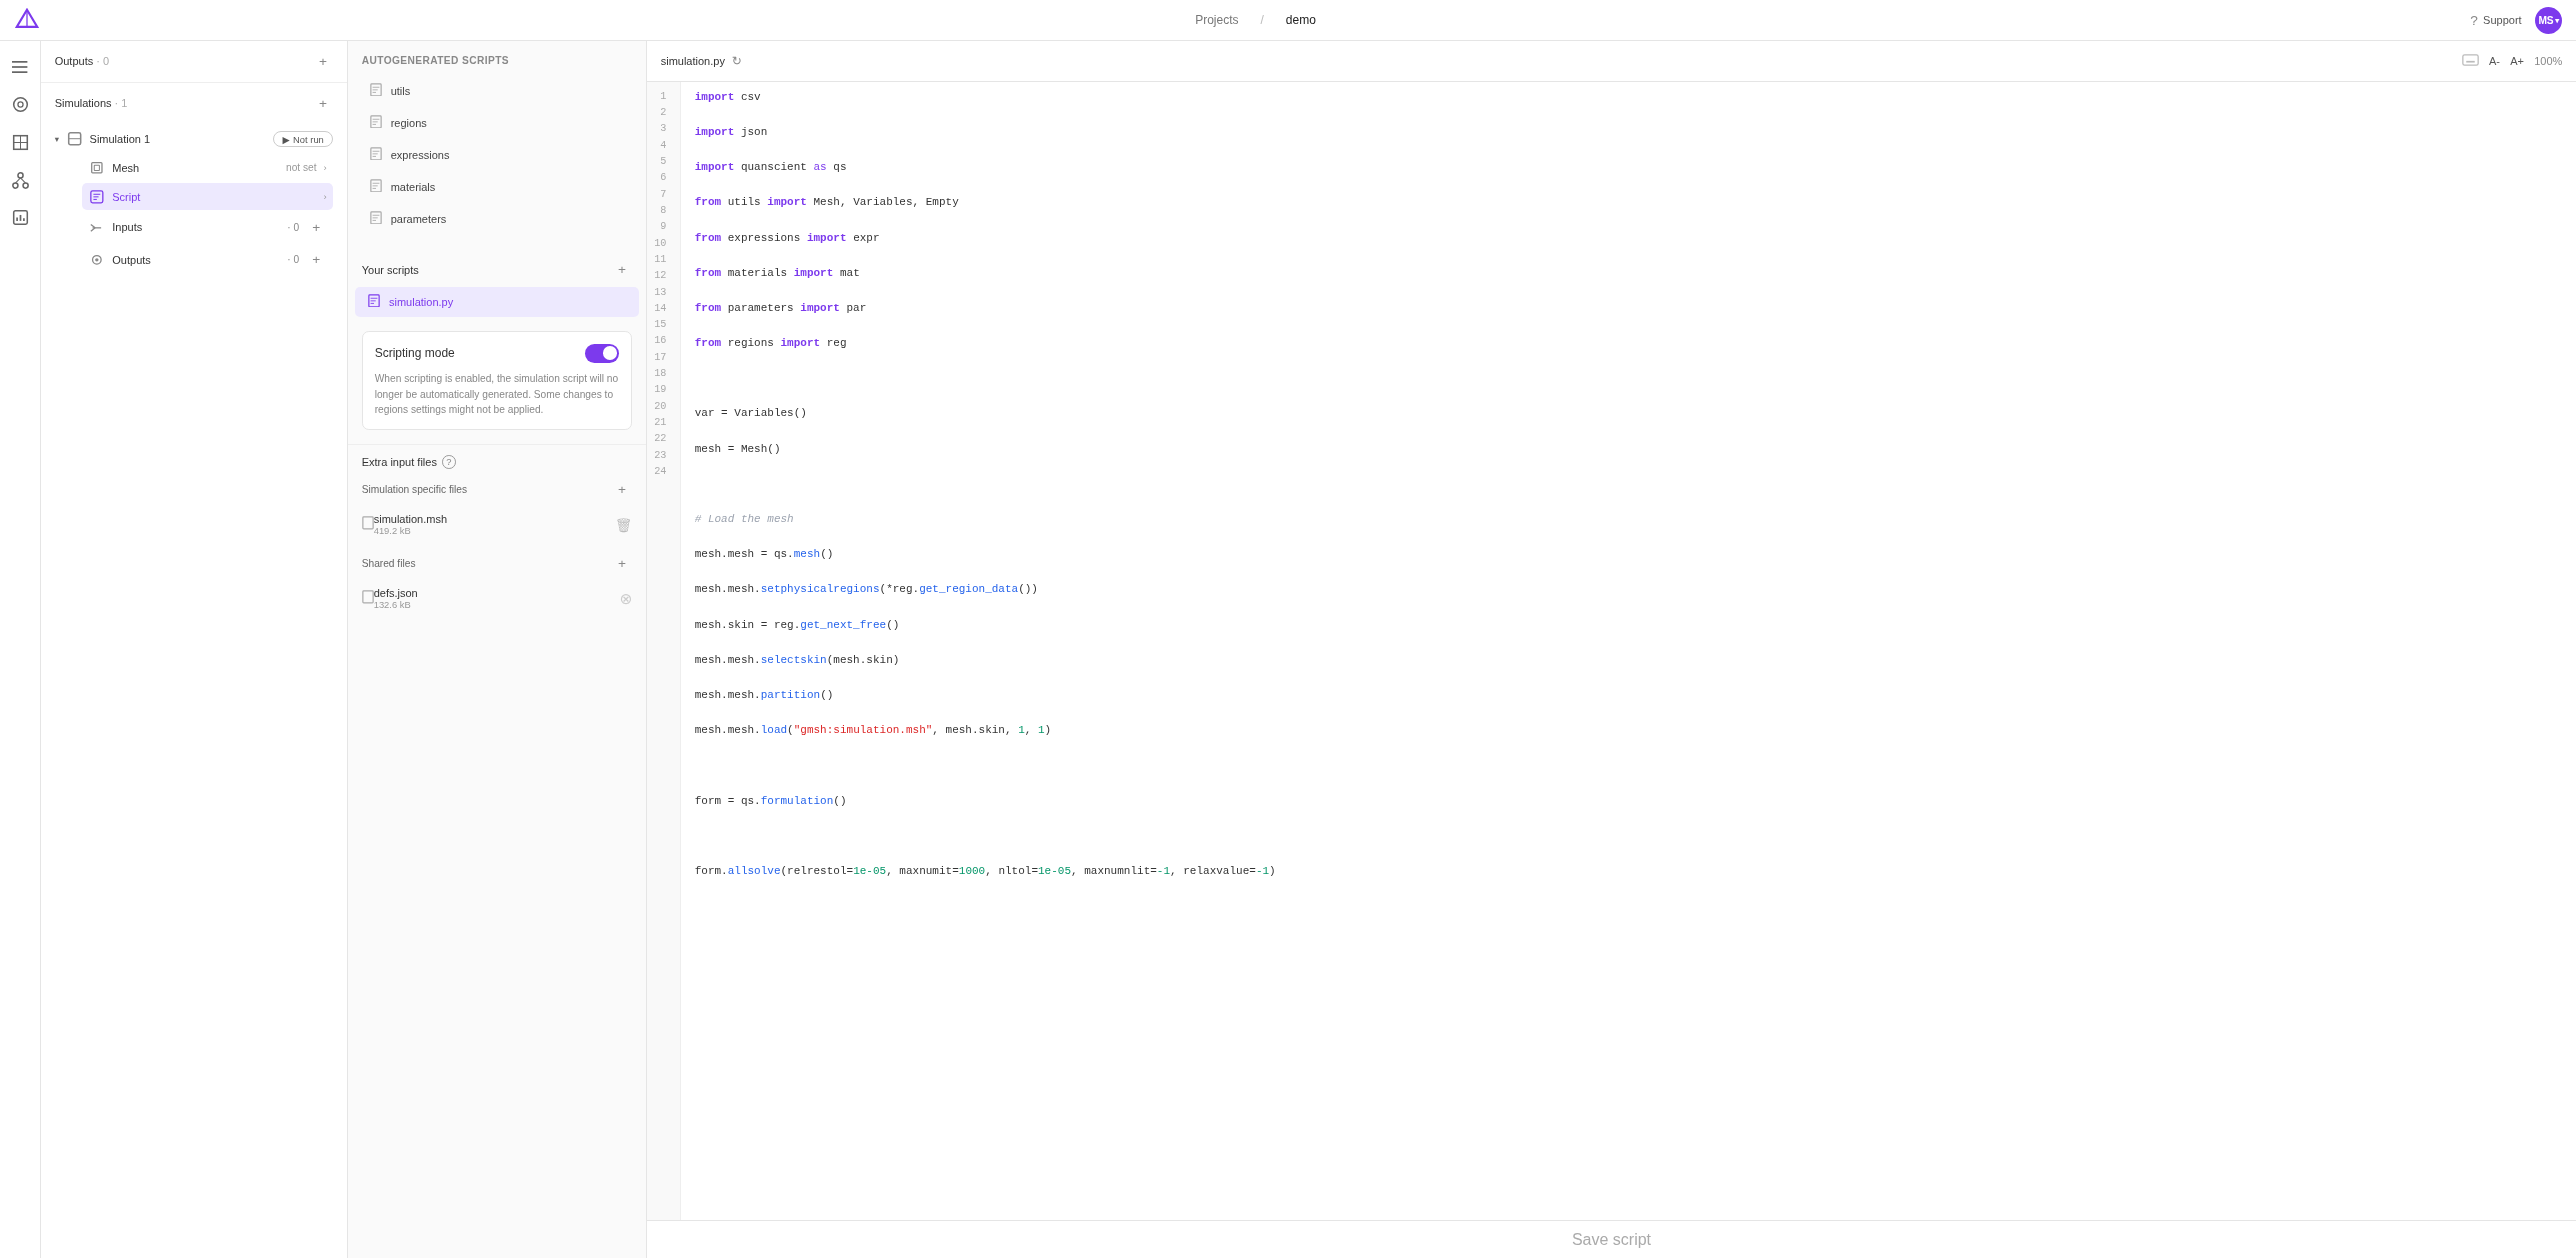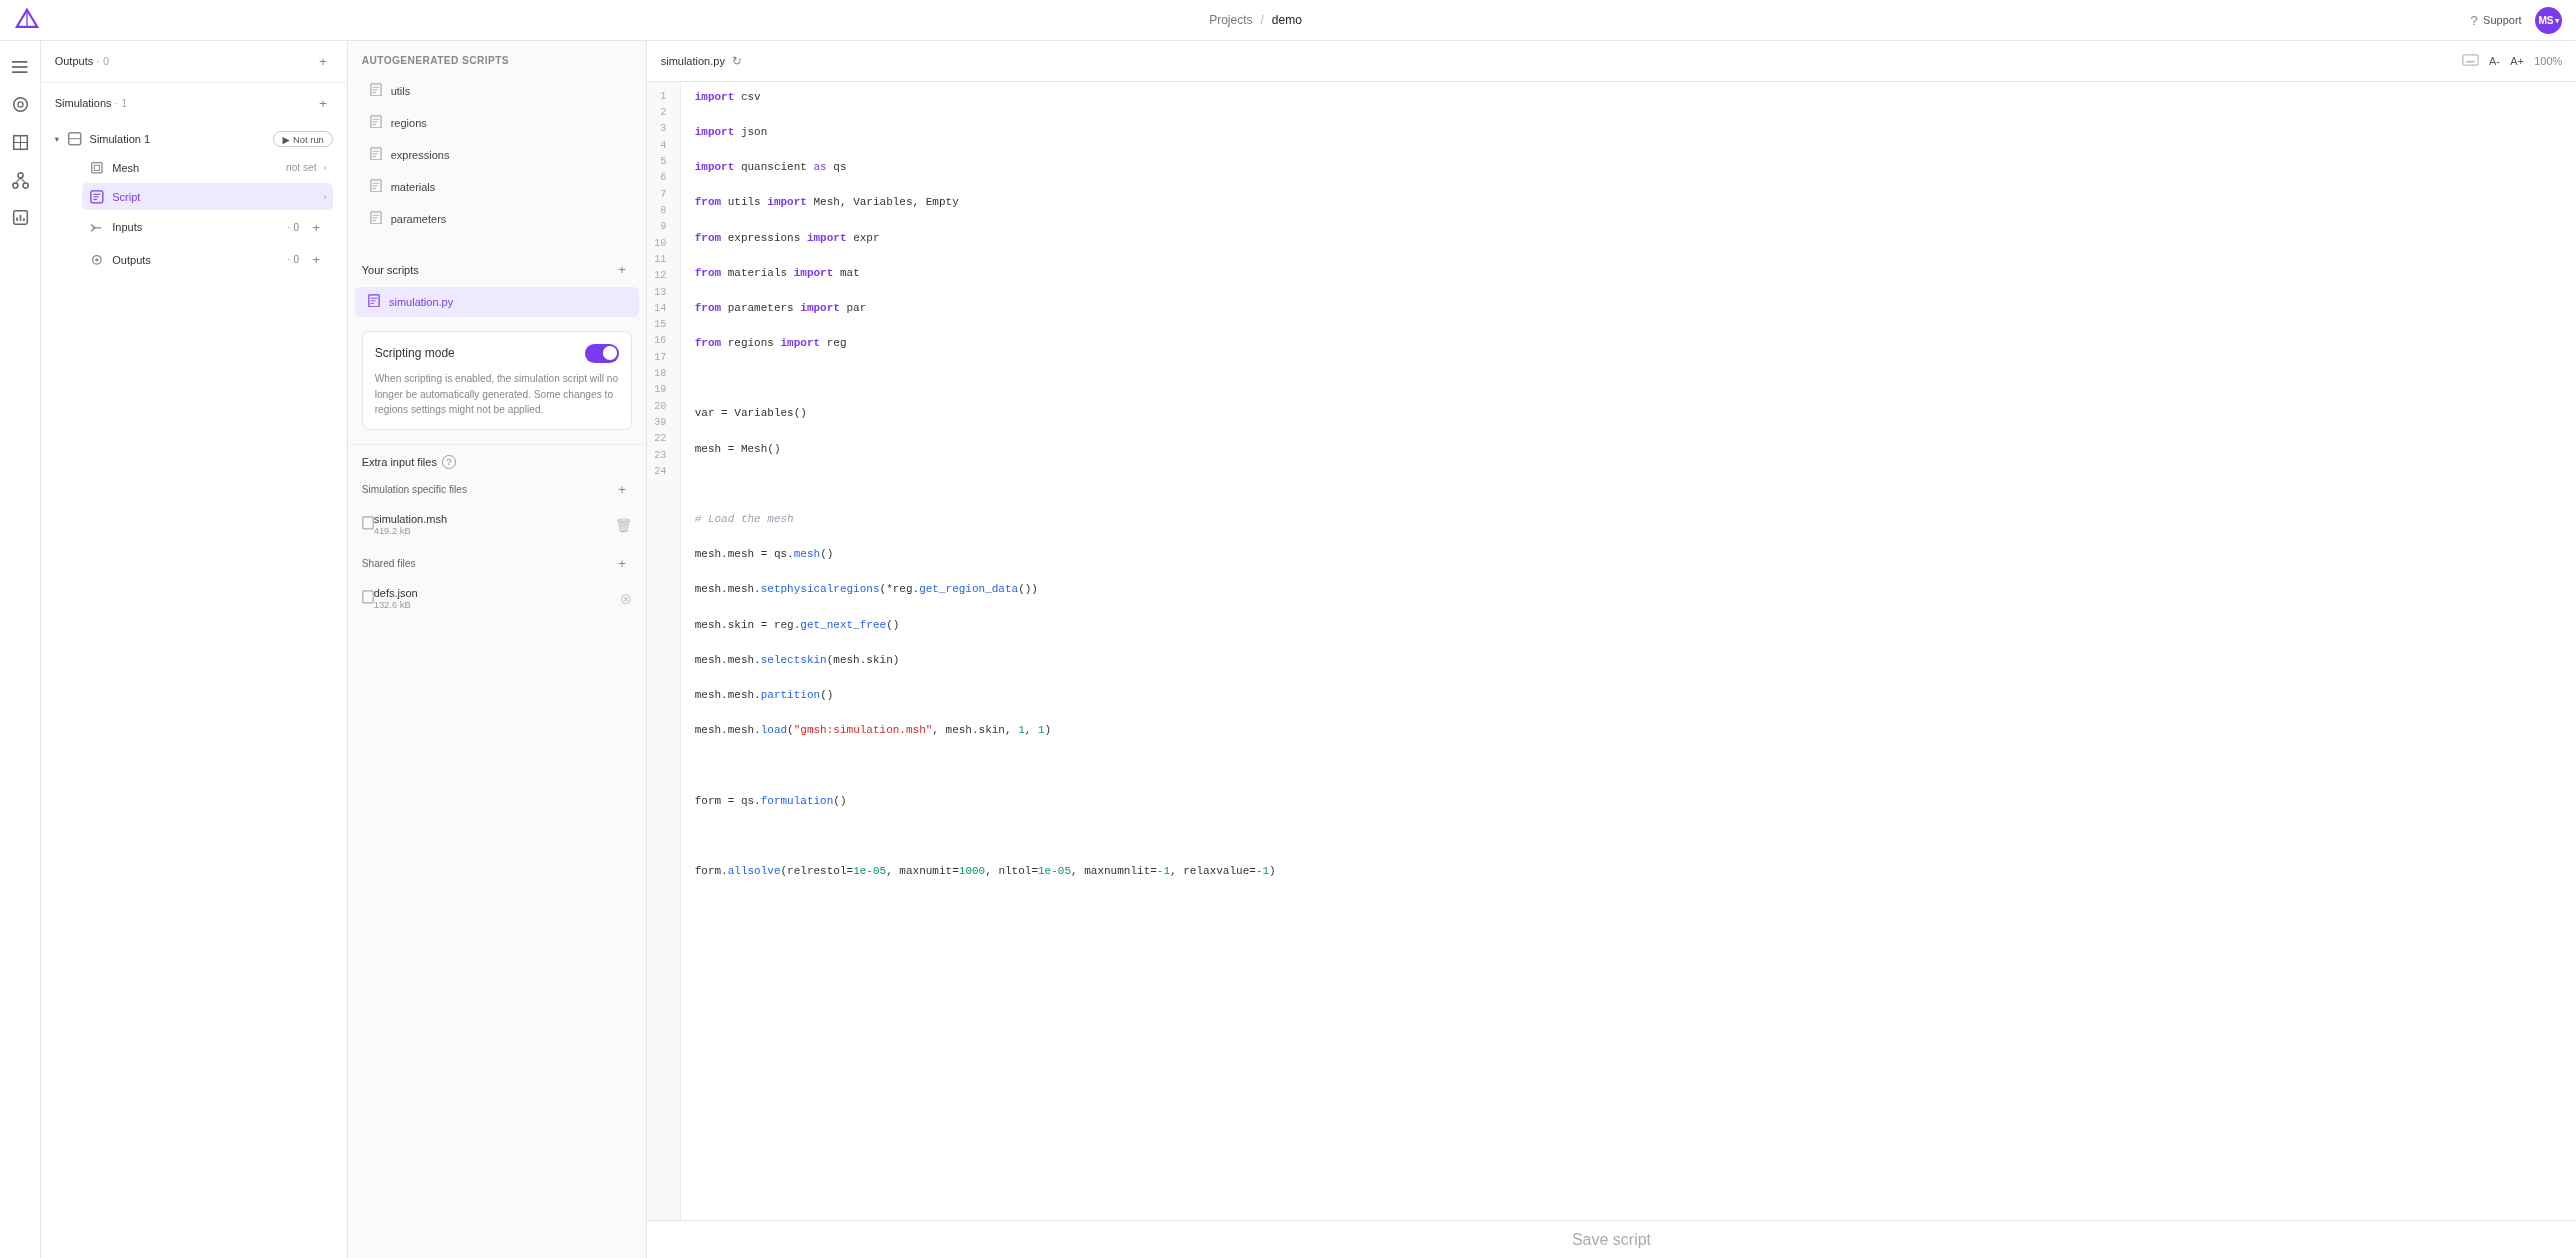--- a/index.html
+++ b/index.html
@@ -21,21 +21,21 @@
     .topbar-logo {
       width: 27px;
       height: 27px;
       display: flex;
       align-items: center;
       justify-content: center;
     }
     .topbar-center {
       display: flex;
       align-items: flex-start;
-      gap: 8px;
+      gap: 22px;
       font-size: 12px;
       color: #555;
     }
     .topbar-center .separator { color: #bbb; }
     .topbar-center .demo-name { font-weight: 500; color: #222; }
     .topbar-right {
       display: flex;
       align-items: center;
       gap: 13.7px;
     }
@@ -747,21 +747,21 @@
         <div>11</div>
           <div>12</div>
           <div>13</div>
           <div>14</div>
           <div>15</div>
         <div>16</div>
           <div>17</div>
           <div>18</div>
           <div>19</div>
           <div>20</div>
-        <div>39</div>
+        <div>21</div>
           <div>22</div>
           <div>23</div>
           <div>24</div>
       </div>
       <div class="code-content"><div class="code-line"><span class="kw">import</span> csv</div>
 <div class="code-line"><span class="kw">import</span> json</div>
 <div class="code-line"><span class="kw">import</span> quanscient <span class="kw2">as</span> qs</div>
 <div class="code-line"><span class="kw">from</span> utils <span class="kw">import</span> Mesh, Variables, Empty</div>
 <div class="code-line"><span class="kw">from</span> expressions <span class="kw">import</span> expr</div>
 <div class="code-line"><span class="kw">from</span> materials <span class="kw">import</span> mat</div>

